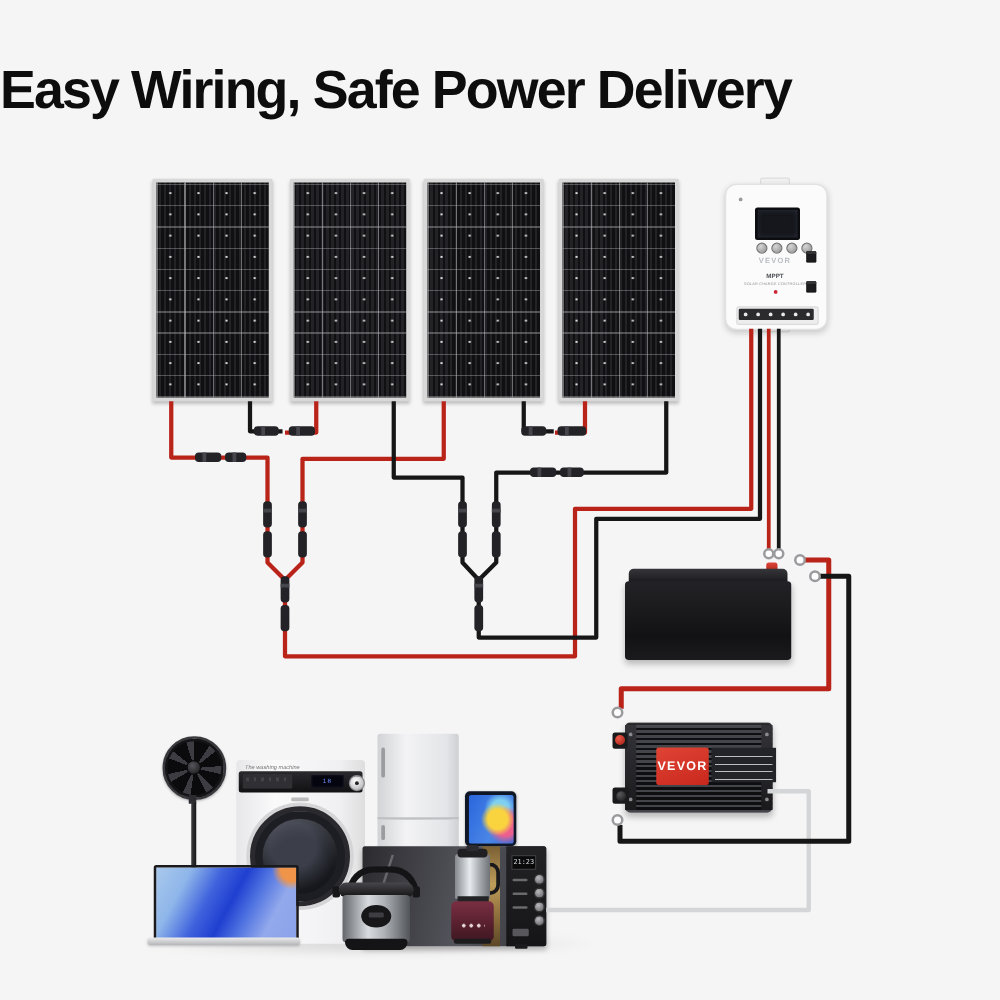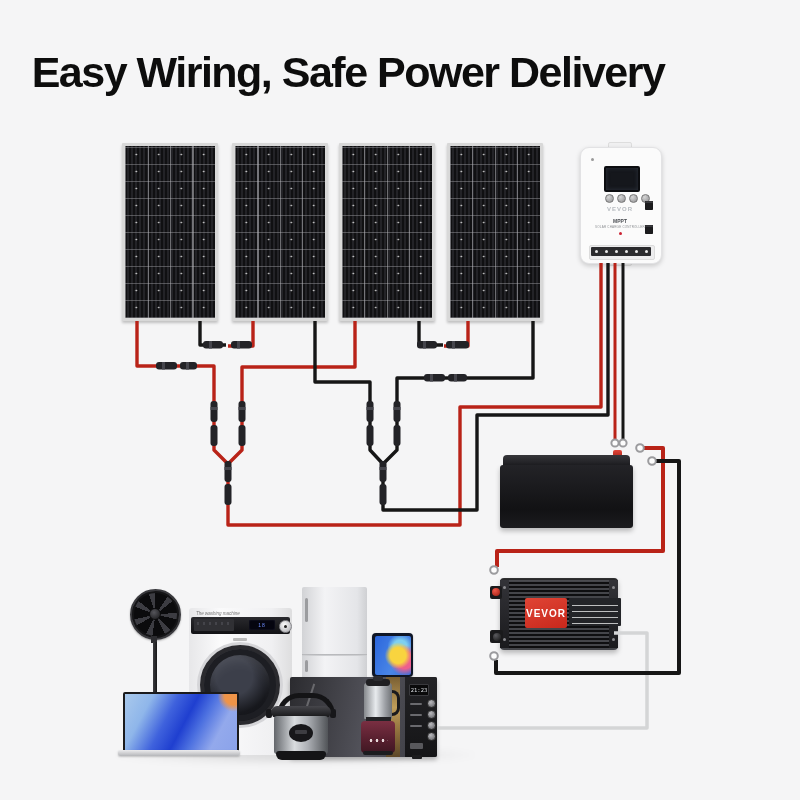--- a/index.html
+++ b/index.html
@@ -1,21 +1,21 @@
 <!DOCTYPE html>
 <html style="--bg: #f5f5f6; --title: #0d0d0d; --wire_red: #b92318; --wire_black: #161616; --wire_gray: #d6d7d8;"><head>
 <meta charset="utf-8">
 <style>
   html,body{margin:0;padding:0;}
   #canvas{position:relative;width:800px;height:800px;background:var(--bg,#f5f5f6);
           font-family:"Liberation Sans",sans-serif;overflow:hidden;}
   .abs{position:absolute;}
 
   
-  #title{left:0;top:48px;width:696px;text-align:center;font-size:43px;font-weight:bold;
+  #title{left:0;top:48px;width:696px;text-align:left;font-size:43px;font-weight:bold;
          letter-spacing:-1.5px;color:var(--title,#0d0d0d);}
 
   
   .panel{top:143px;width:90px;height:172px;border:3px solid #d8d8d8;border-radius:1px;
     box-shadow:0 2px 3px rgba(0,0,0,.22);
     background:
       radial-gradient(circle,rgba(255,255,255,.85) 0 .7px,transparent 1.1px),
       repeating-linear-gradient(90deg,rgba(185,185,190,.55) 0 1px,transparent 1px 22.5px),
       repeating-linear-gradient(0deg,rgba(160,160,165,.45) 0 1px,transparent 1px 17px),
       repeating-linear-gradient(90deg,#101012 0 2px,#232327 2px 4px),#141416;

